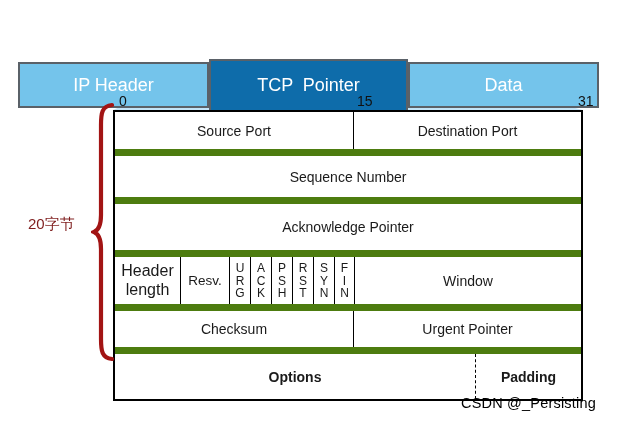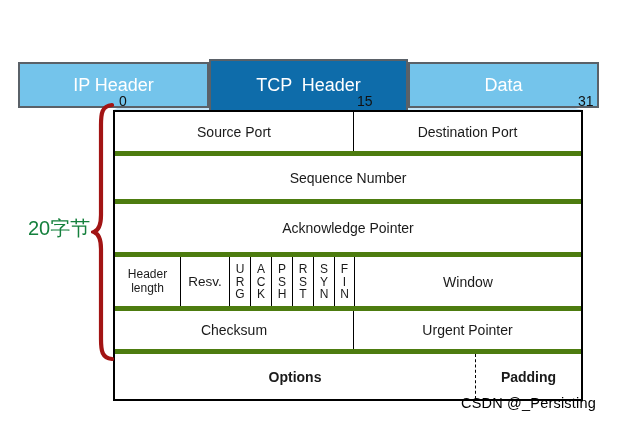--- a/index.html
+++ b/index.html
@@ -40,56 +40,56 @@
   
   .bit-label { position: absolute; font-size: 14px; color: #111; z-index: 3; }
 
   
   .tcp-table {
     position: absolute; left: 113px; top: 110px; width: 470px; height: 291px;
     border: 2px solid #000; box-sizing: border-box;
     display: flex; flex-direction: column;
     background: #fff; z-index: 2;
   }
-  .t-row { display: flex; border-bottom: 5px solid #4d7c0f; box-sizing: border-box; }
+  .t-row { display: flex; border-bottom: 7px solid #4d7c0f; box-sizing: border-box; }
   .t-row:last-child { border-bottom: none; }
   .cell {
     display: flex; align-items: center; justify-content: center;
     box-sizing: border-box; font-size: 14px; text-align: center;
     border-right: 1px solid #000;
   }
   .cell:last-child { border-right: none; }
-  .cell-hlen { font-size: 12px; line-height: 1.15; }
+  .cell-hlen { font-size: 16px; line-height: 1.15; }
   .cell-resv { font-size: 13.5px; }
   .cell-flag { font-size: 12px; line-height: 1.08; white-space: pre-line; padding-top: 1px; }
   .cell-dashed { border-right: 1px dashed #000; }
 
   
   .brace-svg { position: absolute; left: 91px; top: 102px; z-index: 3; }
-  .brace-label { position: absolute; left: 28px; top: 215px; font-size: 20px; color: #15803d; }
+  .brace-label { position: absolute; left: 28px; top: 215px; font-size: 15px; color: #7f1d1d; }
 
   
   .stray-dot { position: absolute; left: 205px; top: 181px; font-size: 13px; color: #8a8a8a; }
 
   
   .watermark {
     position: absolute; left: 461px; top: 395px;
     font-size: 14.5px; color: #000000; z-index: 5; letter-spacing: 0.2px;
   }
 </style>
 </head>
 <body>
 
 <div>
 
   <div class="seg seg-light seg-ip">
     <span>IP Header</span>
   </div>
   <div class="seg seg-tcp">
-    <span>TCP  Header</span>
+    <span>TCP  Pointer</span>
   </div>
   <div class="seg seg-light seg-data">
     <span>Data</span>
   </div>
 
   <div class="funnel"></div>
 
   <div class="bit-label" style="left:119px; top:93px;">0</div>
   <div class="bit-label" style="left:357px; top:93px;">15</div>
   <div class="bit-label" style="left:578px; top:93px;text-align:right;">31</div>

